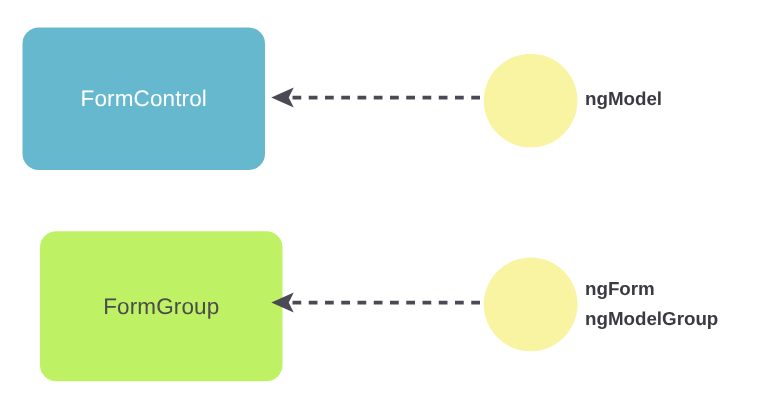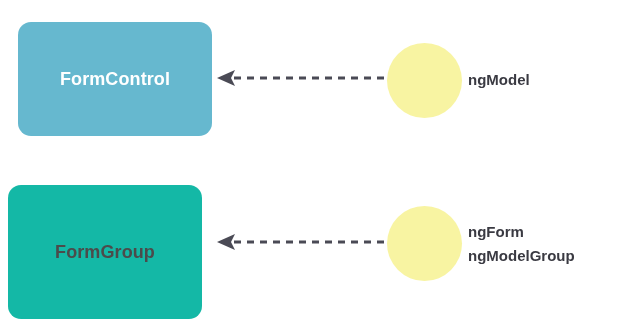--- a/index.html
+++ b/index.html
@@ -22,42 +22,42 @@
   .entity-box {
     position: absolute;
     display: flex;
     align-items: center;
     justify-content: center;
     border-radius: 13px;
     box-sizing: border-box;
   }
   .entity-box .entity-label {
     font-size: 18px;
-    font-weight: 700;
+    font-weight: 400;
     letter-spacing: 0.1px;
     white-space: nowrap;
   }
 
   #box-form-control {
     left: 18px;
     top: 22px;
     width: 194px;
     height: 114px;
     background: #66b8cf;
   }
   #box-form-control .entity-label {
     color: #ffffff;
   }
 
   #box-form-group {
-    left: 8px;
+    left: 32px;
     top: 185px;
     width: 194px;
-    height: 134px;
-    background: #14b8a6;
+    height: 120px;
+    background: #bef264;
   }
   #box-form-group .entity-label {
     color: #4b4b4b;
   }
 
   
   .directive-circle {
     position: absolute;
     border-radius: 50%;
     background: #f8f4a2;

